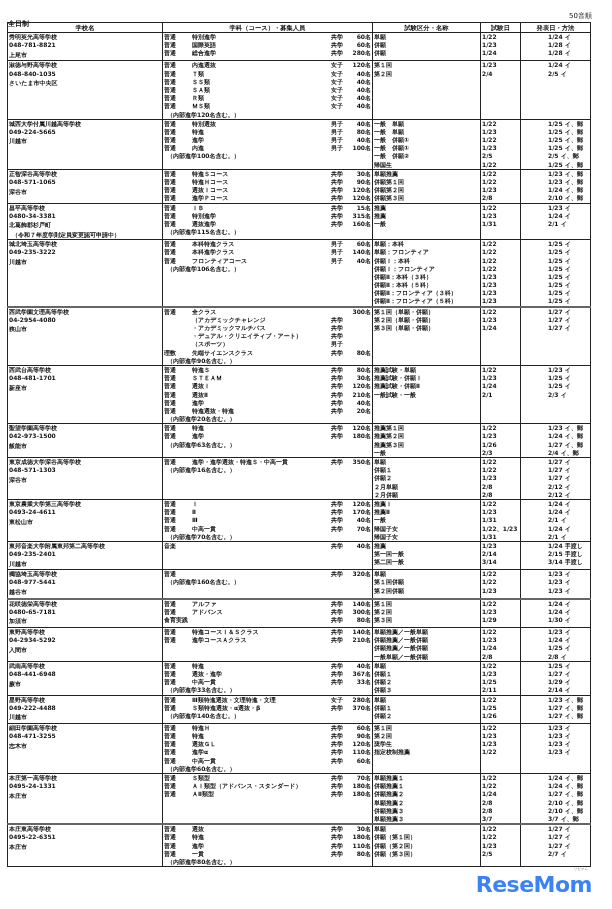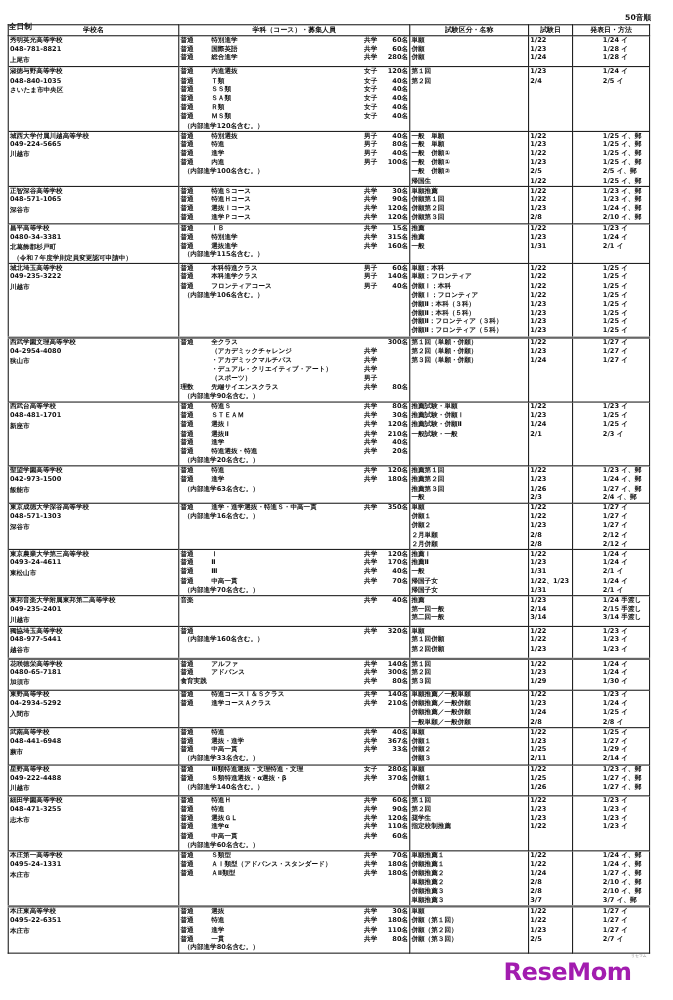--- a/index.html
+++ b/index.html
@@ -1,39 +1,39 @@
 <!DOCTYPE html>
 <html><head>
 <meta charset="utf-8">
 <style>
   html, body { margin: 0; padding: 0; background: #ffffff; }
   body { width: 612px; height: 909px; position: relative; overflow: hidden;
          font-family: "DejaVu Sans", "Liberation Sans", sans-serif; color: #111; }
   .top-label { position: absolute; left: 8px; top: 11px; font-size: 7px; font-weight: bold; margin-top: 8px; }
-  .top-right { position: absolute; right: 20px; top: 11px; font-size: 7px; font-weight: bold; }
+  .top-right { position: absolute; right: 20px; top: 11px; font-size: 7px; font-weight: normal; }
   table.main { position: absolute; left: 7px; top: 22px; width: 583px; border-collapse: collapse;
                font-size: 6px; line-height: 8.2px; font-weight: bold; table-layout: fixed; }
   table.main td, table.main th { border-left: 1px solid #222; border-right: 1px solid #222;
                padding: 0 1px; vertical-align: top; overflow: hidden; white-space: nowrap; }
   table.main th { border: 1px solid #222; font-weight: bold; font-size: 6.3px; height: 9px; line-height: 9px; }
   table.main tr.school > td { border-top: 1px solid #222; }
   table.main tr.school.thick > td { border-top: 2px solid #666; }
   table.main tr.last > td { border-bottom: 1px solid #222; }
   .line { height: 8.2px; display: flex; }
   .line.tall { height: 9.6px; }
   .course-line { display: flex; }
   .c-type { width: 28px; flex: none; }
   .c-name { flex: 1; overflow: hidden; }
   .c-sex { width: 18px; flex: none; text-align: left; }
   .c-cap { width: 22px; flex: none; text-align: right; }
   .date { text-align: right; padding-right: 3px; }
   .ann { padding-left: 26px; }
   .note { padding-left: 3px; }
-  .logo { position: absolute; right: 38px; bottom: 12px; font-family: "DejaVu Sans", sans-serif;
-          font-size: 22px; font-weight: bold; color: #a21caf; letter-spacing: -0.5px; }
+  .logo { position: absolute; right: 20px; bottom: 12px; font-family: "DejaVu Sans", sans-serif;
+          font-size: 22px; font-weight: bold; color: #3b82f6; letter-spacing: -0.5px; }
   .logo-small { position: absolute; right: 24px; bottom: 38px; font-size: 3.5px; color: #777; }
 </style>
 </head>
 <body>
 
 <div class="top-label">全日制</div>
 <div class="top-right">50音順</div>
 
 <table class="main">
   <colgroup>

